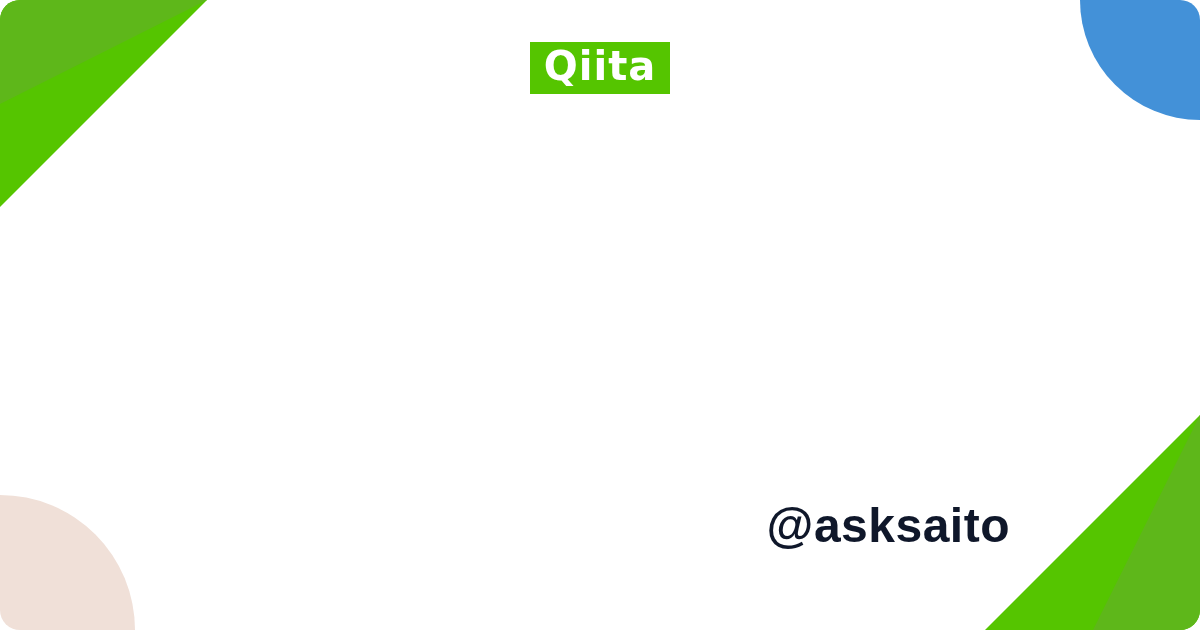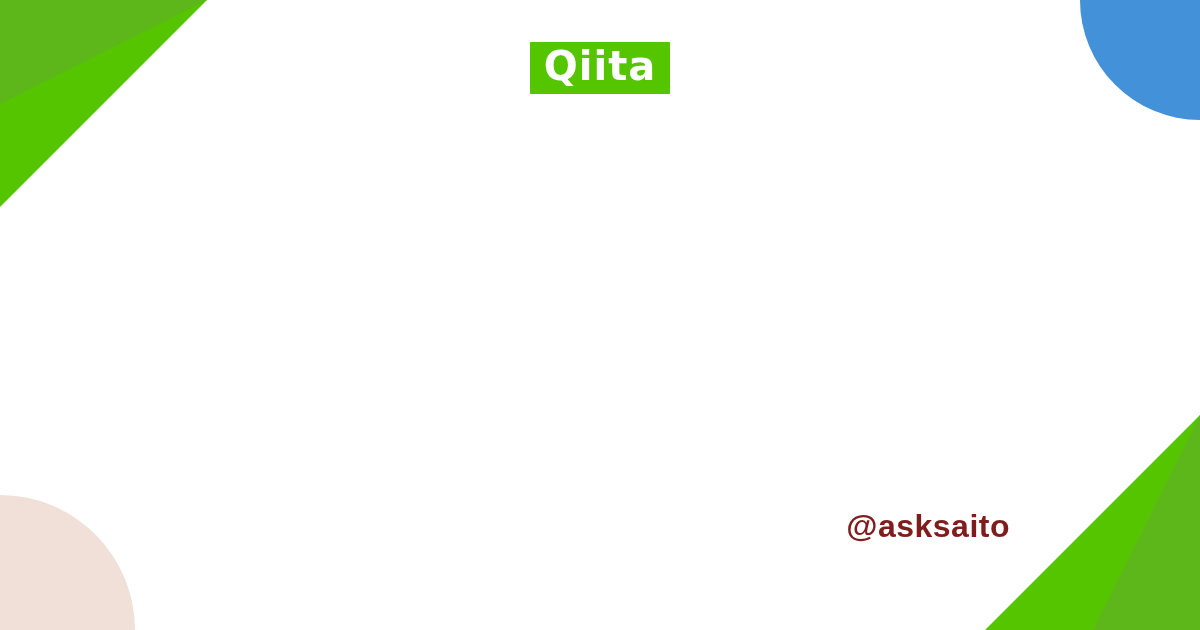--- a/index.html
+++ b/index.html
@@ -12,20 +12,21 @@
     background: #ffffff;
     font-family: "Liberation Sans", "DejaVu Sans", sans-serif;
     overflow: hidden;
   }
   #card {
     position: relative;
     width: 1200px;
     height: 630px;
     background: #ffffff;
     overflow: hidden;
+    border-radius: 20px;
   }
 
   
   .deco {
     position: absolute;
     pointer-events: none;
   }
 
   
   .tri-tl-light {
@@ -136,22 +137,22 @@
   #author-area {
     position: absolute;
     left: 0;
     top: 498px;
     width: 1200px;
     padding-right: 190px;
     box-sizing: border-box;
     text-align: right;
   }
   #author {
-    color: #7f1d1d;
-    font-size: 32px;
+    color: #0f172a;
+    font-size: 48px;
     font-weight: bold;
     letter-spacing: 0.5px;
     line-height: 56px;
     font-family: "Liberation Sans", "DejaVu Sans", sans-serif;
   }
 </style>
 </head>
 <body>
 
 <div id="card">

